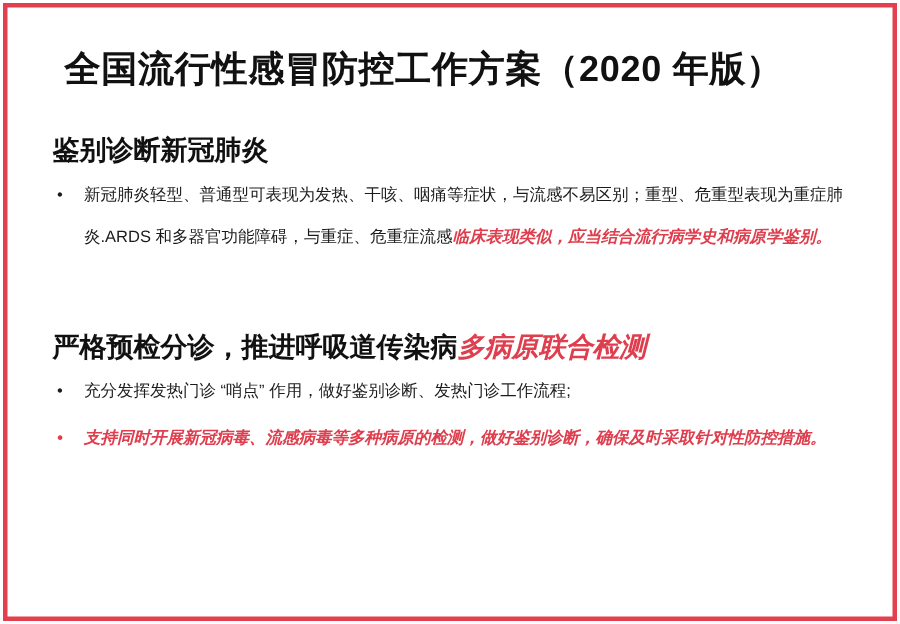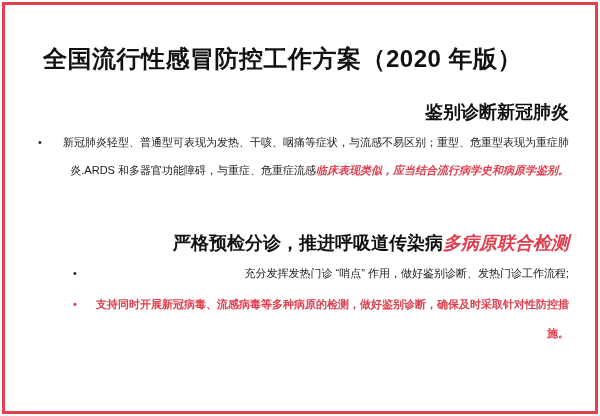--- a/index.html
+++ b/index.html
@@ -17,27 +17,27 @@
     box-sizing: border-box;
     border: 3px solid #e2404e;
     background: #ffffff;
     padding: 22px 26px 0 30px;
   }
   .page-title {
     font-size: 24px;
     font-weight: bold;
     color: #111111;
     line-height: 32px;
-    margin: 16px 0 0 8px;
+    margin: 4px 0 0 8px;
     letter-spacing: 0.5px;
     white-space: nowrap;
   }
-  .section { margin: 0; text-align: right; }
+  .section { margin: 0; }
   .section-1 { margin-top: 26px; }
-  .section-2 { margin-top: 48px; margin-left: 35px; }
+  .section-2 { margin-top: 48px; }
   .section-heading {
     font-size: 18px;
     font-weight: bold;
     color: #111111;
     line-height: 22px;
     margin: 0 0 5px 0;
   }
   .bullet-list {
     list-style: none;
     margin: 0;
@@ -57,20 +57,21 @@
     top: 0;
   }
   .red-em {
     color: #de3e4d;
     font-weight: bold;
     font-style: italic;
   }
   li.red-bullet {
     color: #de3e4d;
     font-weight: bold;
+    font-style: italic;
     line-height: 29px;
   }
 </style>
 </head>
 <body>
 
 <div class="frame">
 
   <h1 class="page-title">全国流行性感冒防控工作方案（2020 年版）</h1>
 

